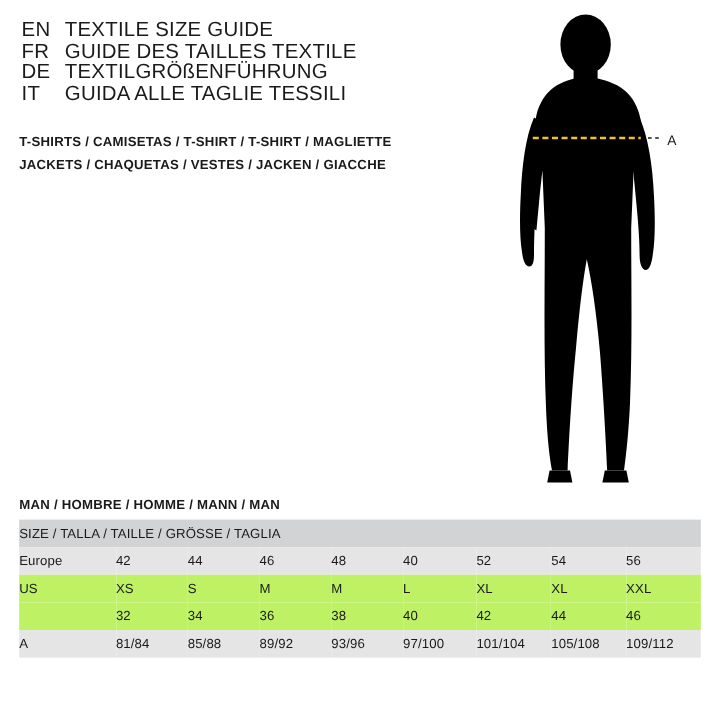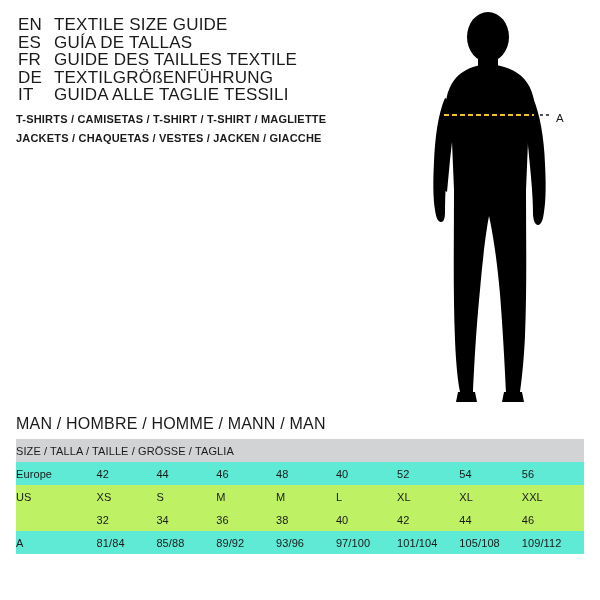--- a/index.html
+++ b/index.html
@@ -79,22 +79,22 @@
   }
 
   
   .table-section {
     position: absolute;
     left: 16px;
     top: 415px;
     width: 568px;
   }
   .man-heading {
-    font-size: 16px;
-    font-weight: normal;
+    font-size: 11px;
+    font-weight: bold;
     letter-spacing: 0.2px;
     margin-bottom: 6px;
     white-space: nowrap;
   }
   table.size-table {
     border-collapse: collapse;
     width: 568px;
     font-size: 11px;
     letter-spacing: 0.1px;
   }
@@ -106,21 +106,21 @@
   }
   tr.row-head td {
     background: #d2d3d5;
     font-weight: normal;
     margin-top: 24px;
   }
   tr.row-alt td {
     background: #bef264;
   }
   tr.row-plain td {
-    background: #5eead4;
+    background: #e5e5e5;
   }
   td.col-label {
     width: 92px;
     padding-left: 2px;
   }
   td.col-val {
     width: 68px;
   }
   .foot-note {
     margin-top: 14px;
@@ -132,24 +132,20 @@
 </style>
 </head>
 <body>
 
 <div class="page">
 
   <div class="lang-block">
     <div class="lang-row">
       <span class="lang-code">EN</span>
       <span class="lang-text">TEXTILE SIZE GUIDE</span>
-    </div>
-    <div class="lang-row">
-      <span class="lang-code">ES</span>
-      <span class="lang-text">GUÍA DE TALLAS</span>
     </div>
     <div class="lang-row">
       <span class="lang-code">FR</span>
       <span class="lang-text">GUIDE DES TAILLES TEXTILE</span>
     </div>
     <div class="lang-row">
       <span class="lang-code">DE</span>
       <span class="lang-text">TEXTILGRÖßENFÜHRUNG</span>
     </div>
     <div class="lang-row">

